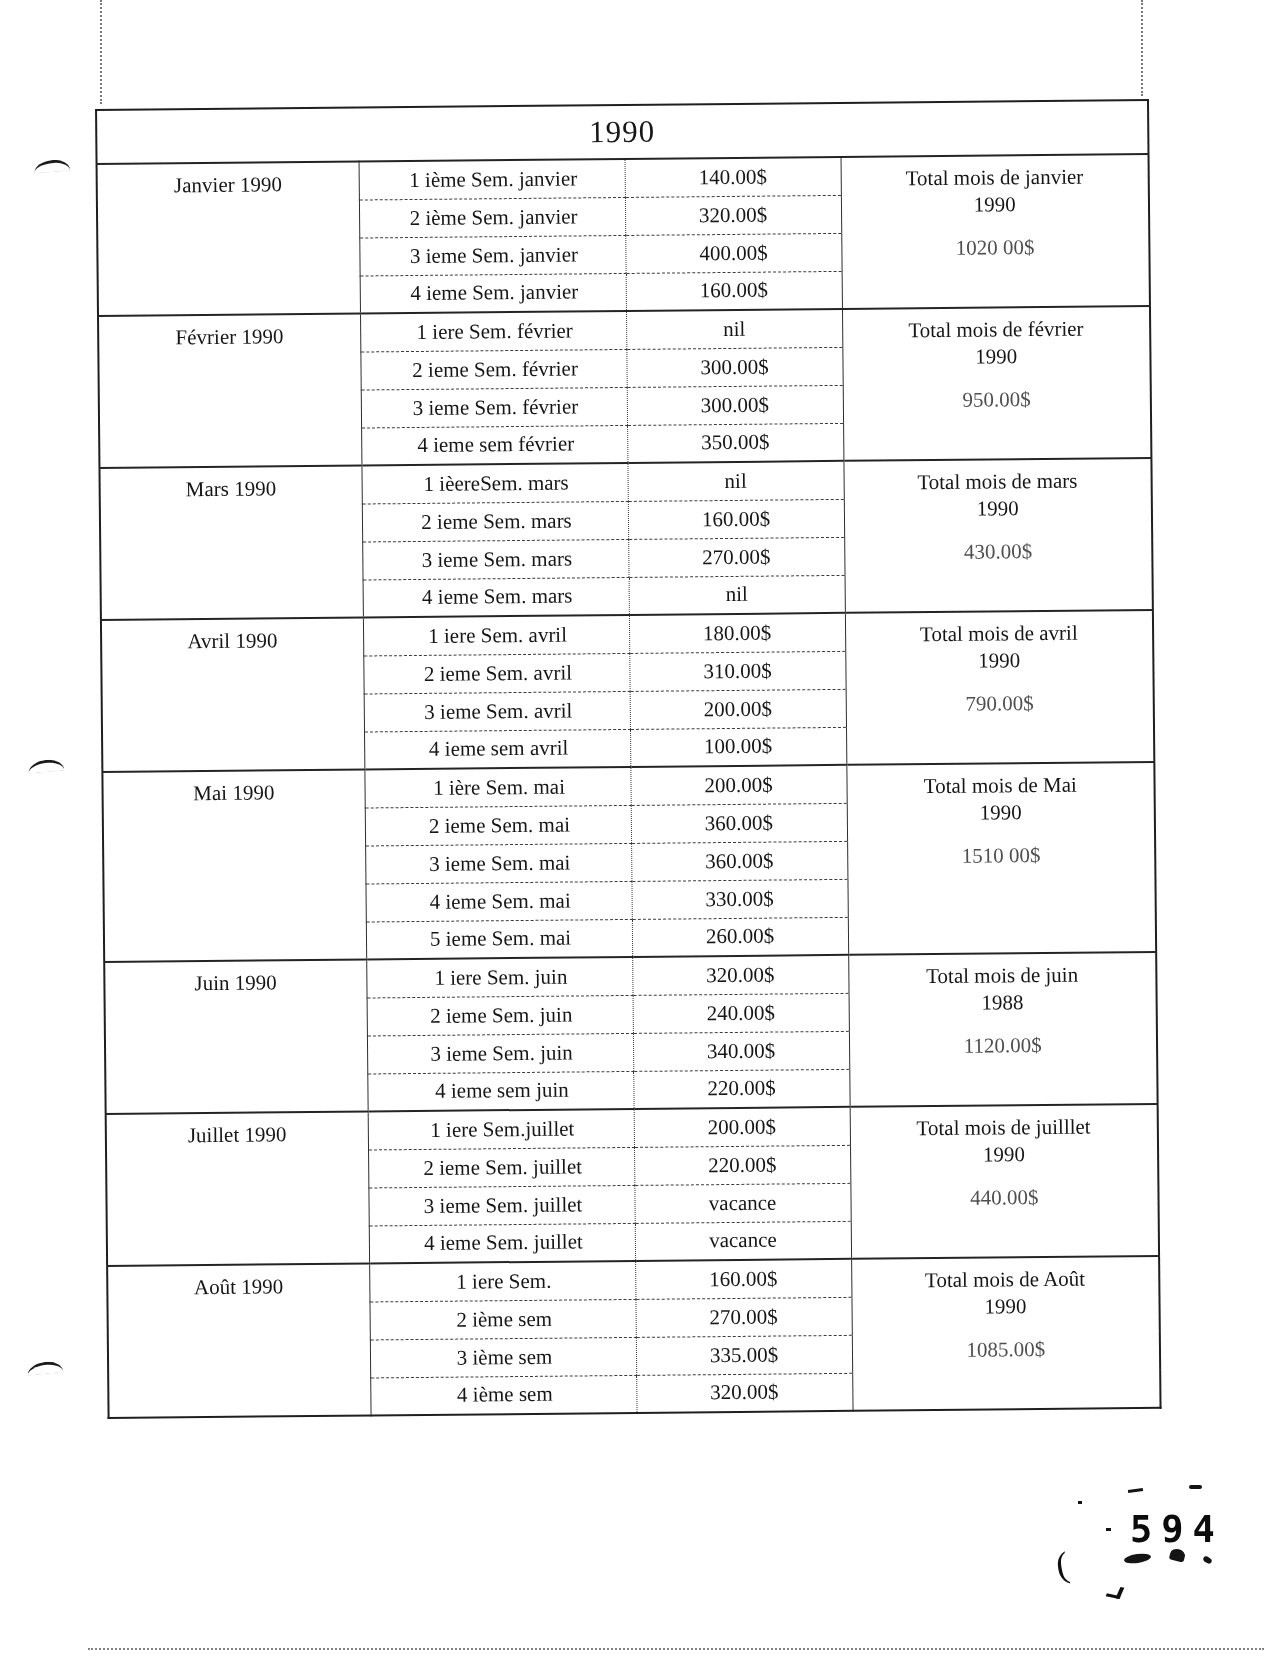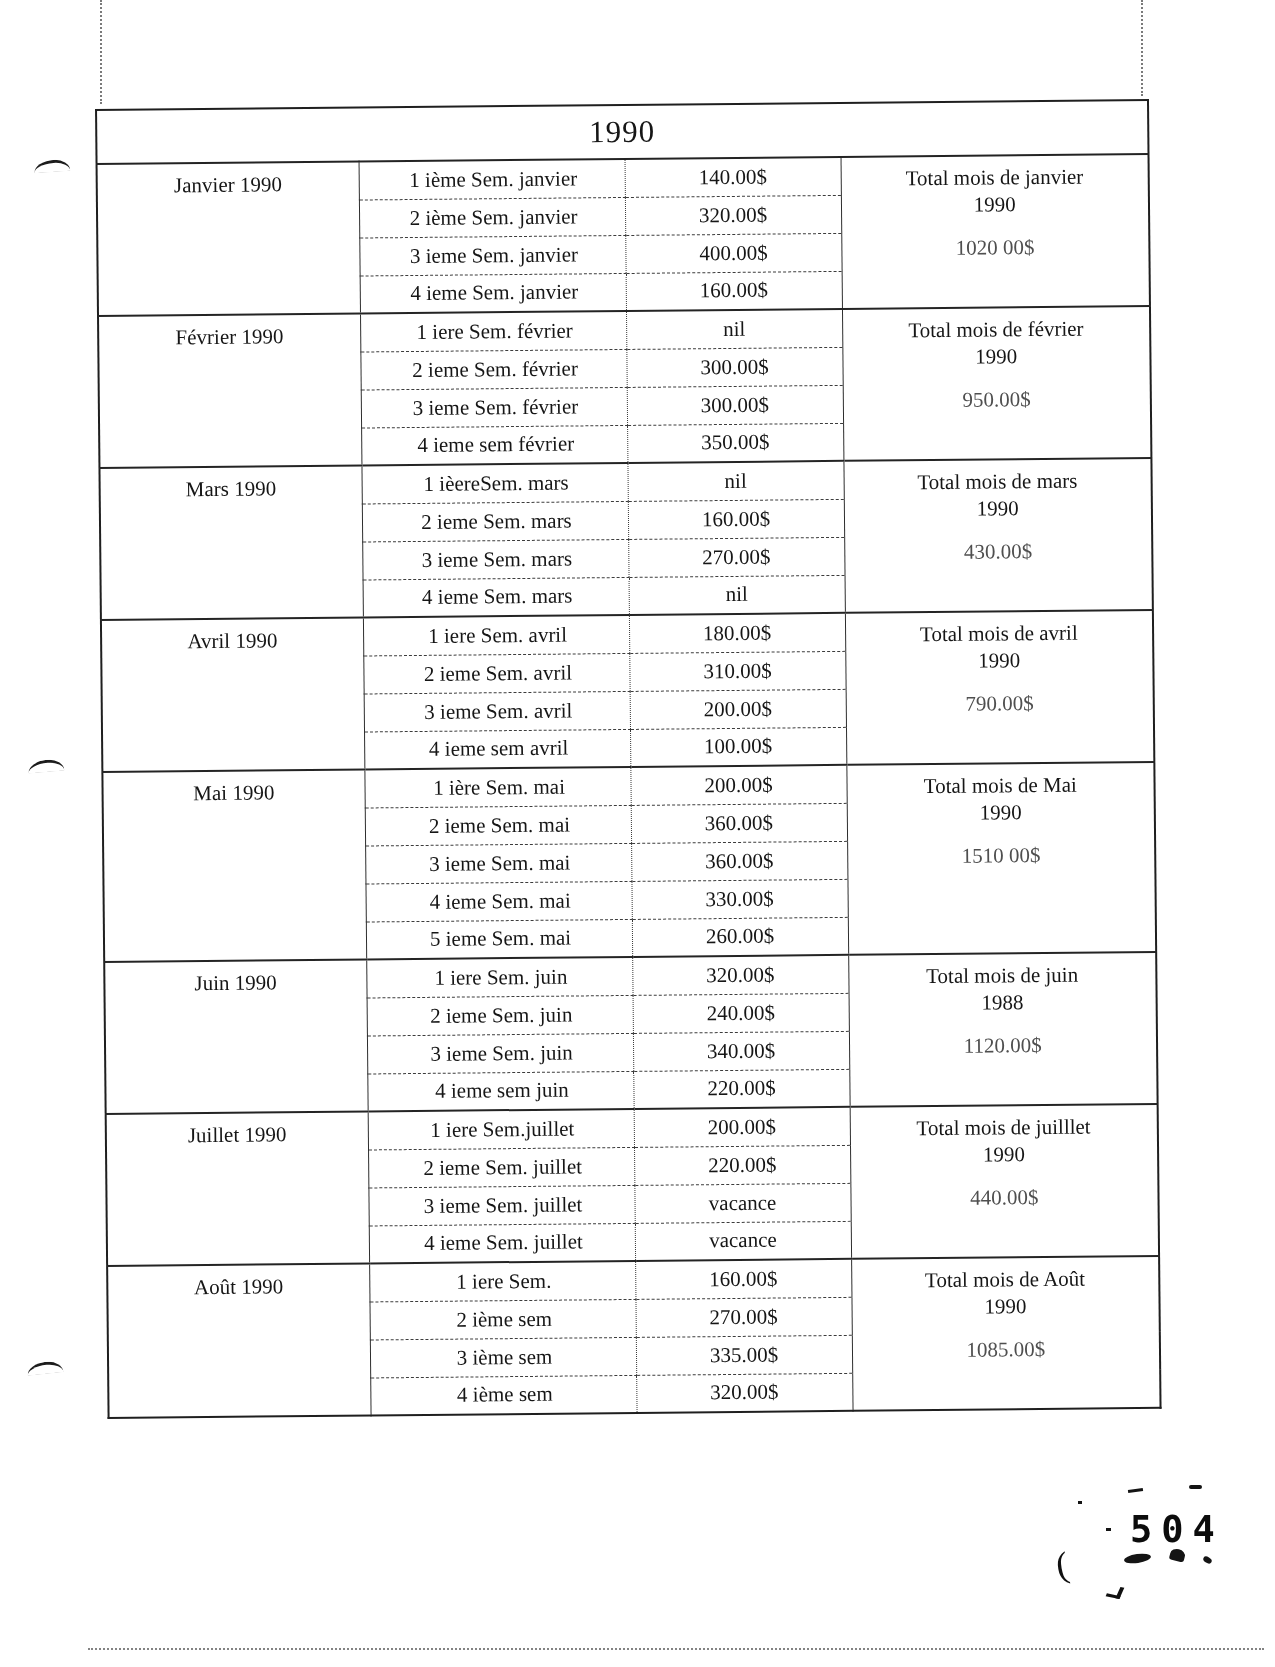--- a/index.html
+++ b/index.html
@@ -340,21 +340,21 @@
           <td class="amount-cell">335.00$</td>
         </tr>
         <tr class="week-row mid">
           <td class="week-cell">4 ième sem</td>
           <td class="amount-cell">320.00$</td>
         </tr>
       </tbody>
   </table>
 </div>
 
-<div class="stamp-421">504</div>
+<div class="stamp-421">594</div>
 <div class="paren-mark">(</div>
 <div class="mark dash-a"></div>
 <div class="mark dash-b"></div>
 <div class="mark dot-a"></div>
 <div class="mark dot-b"></div>
 <div class="mark smudge-a"></div>
 <div class="mark smudge-b"></div>
 <div class="mark smudge-c"></div>
 <div class="tick-mark"></div>
 <div class="squiggle squiggle-1"></div>

